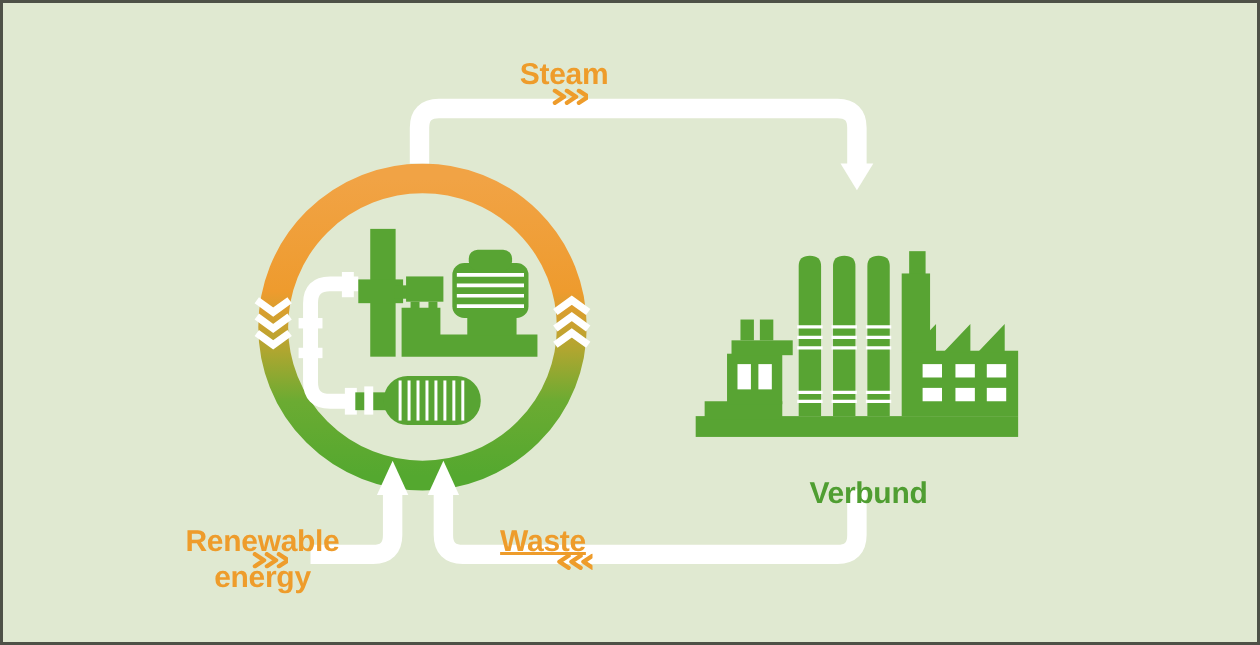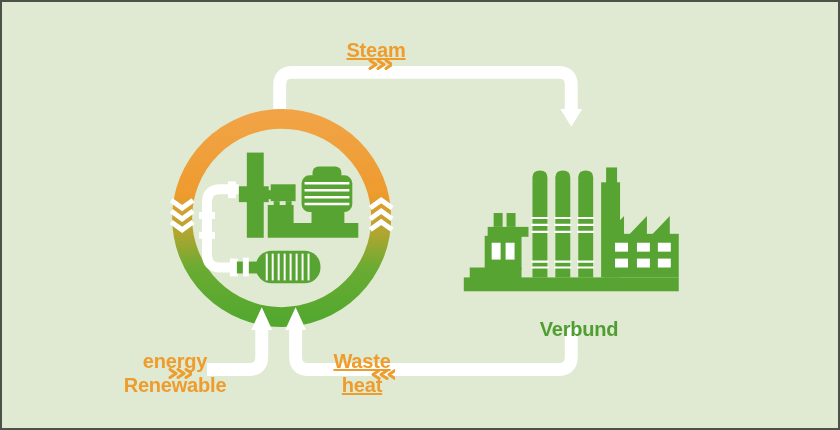--- a/index.html
+++ b/index.html
@@ -142,36 +142,35 @@
         <rect class="fw" x="616" y="243" width="13" height="9"></rect>
         <rect class="fw" x="638" y="243" width="13" height="9"></rect>
         <rect class="fw" x="659" y="243" width="13" height="9"></rect>
         <rect class="fw" x="616" y="259" width="13" height="9"></rect>
         <rect class="fw" x="638" y="259" width="13" height="9"></rect>
         <rect class="fw" x="659" y="259" width="13" height="9"></rect>
       </g>
     </g>
   </svg>
 
-  <div class="lbl" style="left:326px;top:38px;width:96px;text-decoration:underline;">Steam</div>
+  <div class="lbl" style="left:326px;top:38px;width:96px;">Steam</div>
   <svg class="chev" style="left:366px;top:57px;" width="24" height="11" viewBox="0 0 24 11">
     <path class="ow" d="M2 1.5 L8 5.5 L2 9.5 M10 1.5 L16 5.5 L10 9.5 M18 1.5 L24 5.5 L18 9.5"></path>
   </svg>
 
   <div class="lbl two" style="left:107px;top:347px;width:132px;">
+    <div>Renewable</div>
     <div>energy</div>
-    <div>Renewable</div>
   </div>
   <svg class="chev" style="left:166px;top:366px;" width="24" height="11" viewBox="0 0 24 11">
     <path class="ow" d="M2 1.5 L8 5.5 L2 9.5 M10 1.5 L16 5.5 L10 9.5 M18 1.5 L24 5.5 L18 9.5"></path>
   </svg>
 
   <div class="lbl two" style="left:310px;top:347px;width:100px;text-decoration:underline;">
     <div>Waste</div>
-    <div>heat</div>
   </div>
   <svg class="chev" style="left:369px;top:367px;" width="24" height="11" viewBox="0 0 24 11">
     <path class="ow" d="M8 1.5 L2 5.5 L8 9.5 M16 1.5 L10 5.5 L16 9.5 M24 1.5 L18 5.5 L24 9.5"></path>
   </svg>
 
   <div class="lbl verbund" style="left:517px;top:293px;width:120px;">Verbund</div>
 
 </div>
 
 </body></html>

